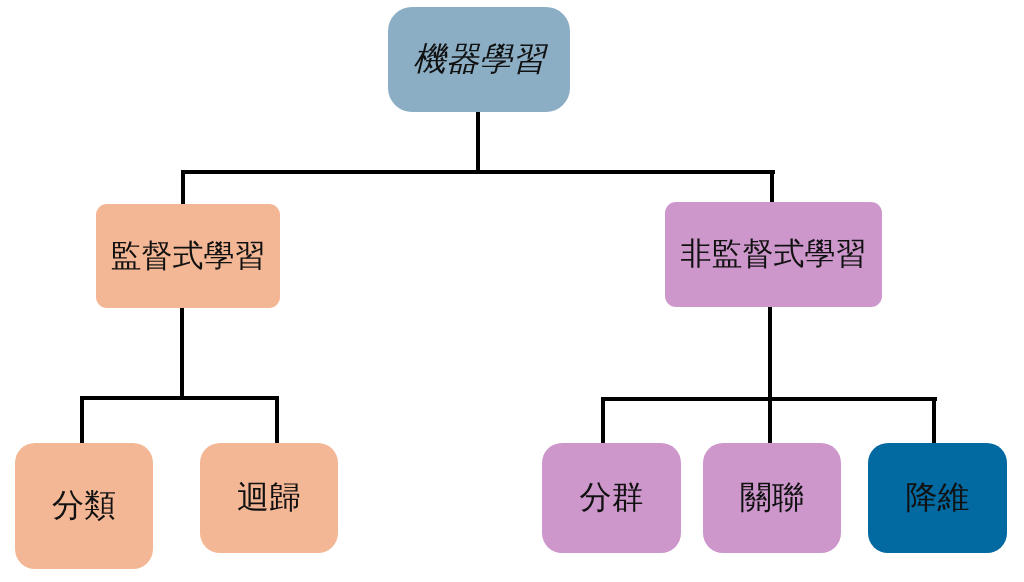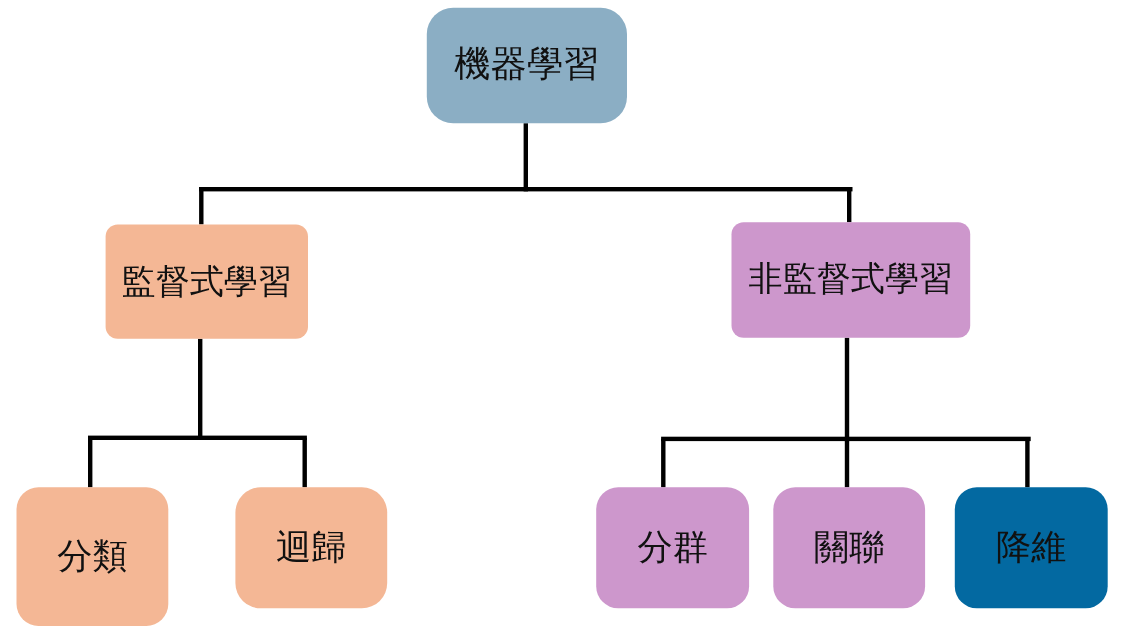--- a/index.html
+++ b/index.html
@@ -30,21 +30,21 @@
   .node-l3 { border-radius: 20px; font-size: 32px; }
   .connector {
     position: absolute;
     background: #000000;
   }
   
   #node-root          { left: 388px; top: 7px;   width: 182px; height: 105px; }
   #node-supervised    { left: 96px;  top: 204px; width: 184px; height: 104px; }
   #node-unsupervised  { left: 665px; top: 202px; width: 217px; height: 105px; }
   #node-classification{ left: 15px;  top: 443px; width: 138px; height: 126px; }
-  #node-regression    { left: 214px; top: 443px; width: 138px; height: 110px; border-radius: 23px; }
+  #node-regression    { left: 200px; top: 443px; width: 138px; height: 110px; }
   #node-clustering    { left: 542px; top: 443px; width: 139px; height: 110px; }
   #node-association   { left: 703px; top: 443px; width: 138px; height: 110px; }
   #node-dimreduction  { left: 868px; top: 443px; width: 139px; height: 110px; }
   
   #c-root-v        { left: 476px; top: 112px; width: 4px;   height: 62px; }
   #c-rail-1        { left: 181px; top: 170px; width: 594px; height: 4px;  }
   #c-sup-in        { left: 181px; top: 170px; width: 4px;   height: 34px; }
   #c-unsup-in      { left: 770px; top: 170px; width: 4px;   height: 32px; }
   #c-sup-out       { left: 180px; top: 308px; width: 4px;   height: 92px; }
   #c-rail-2        { left: 80px;  top: 396px; width: 199px; height: 4px;  }
@@ -68,21 +68,21 @@
   <div class="connector" id="c-sup-out" style="background-color: rgb(0, 0, 0);"></div>
   <div class="connector" id="c-rail-2" style="background-color: rgb(0, 0, 0);"></div>
   <div class="connector" id="c-class-in" style="background-color: rgb(0, 0, 0);"></div>
   <div class="connector" id="c-reg-in" style="background-color: rgb(0, 0, 0);"></div>
   <div class="connector" id="c-unsup-out" style="background-color: rgb(0, 0, 0);"></div>
   <div class="connector" id="c-rail-3" style="background-color: rgb(0, 0, 0);"></div>
   <div class="connector" id="c-clus-in" style="background-color: rgb(0, 0, 0);"></div>
   <div class="connector" id="c-assoc-in" style="background-color: rgb(0, 0, 0);"></div>
   <div class="connector" id="c-dim-in" style="background-color: rgb(0, 0, 0);"></div>
 
-  <div class="node node-l1" id="node-root" style="background-color: rgb(139, 174, 196);">機器學習</div>
+  <div class="node node-l1" id="node-root" style="background-color: rgb(139, 174, 196); font-style: italic;">機器學習</div>
 
   <div class="node node-l2" id="node-supervised" style="background-color: rgb(244, 183, 149);">監督式學習</div>
 
   <div class="node node-l2" id="node-unsupervised" style="background-color: rgb(205, 151, 204);">非監督式學習</div>
 
   <div class="node node-l3" id="node-classification" style="background-color: rgb(244, 183, 149);">分類</div>
 
   <div class="node node-l3" id="node-regression" style="background-color: rgb(244, 183, 149);">迴歸</div>
 
   <div class="node node-l3" id="node-clustering" style="background-color: rgb(205, 151, 204);">分群</div>

